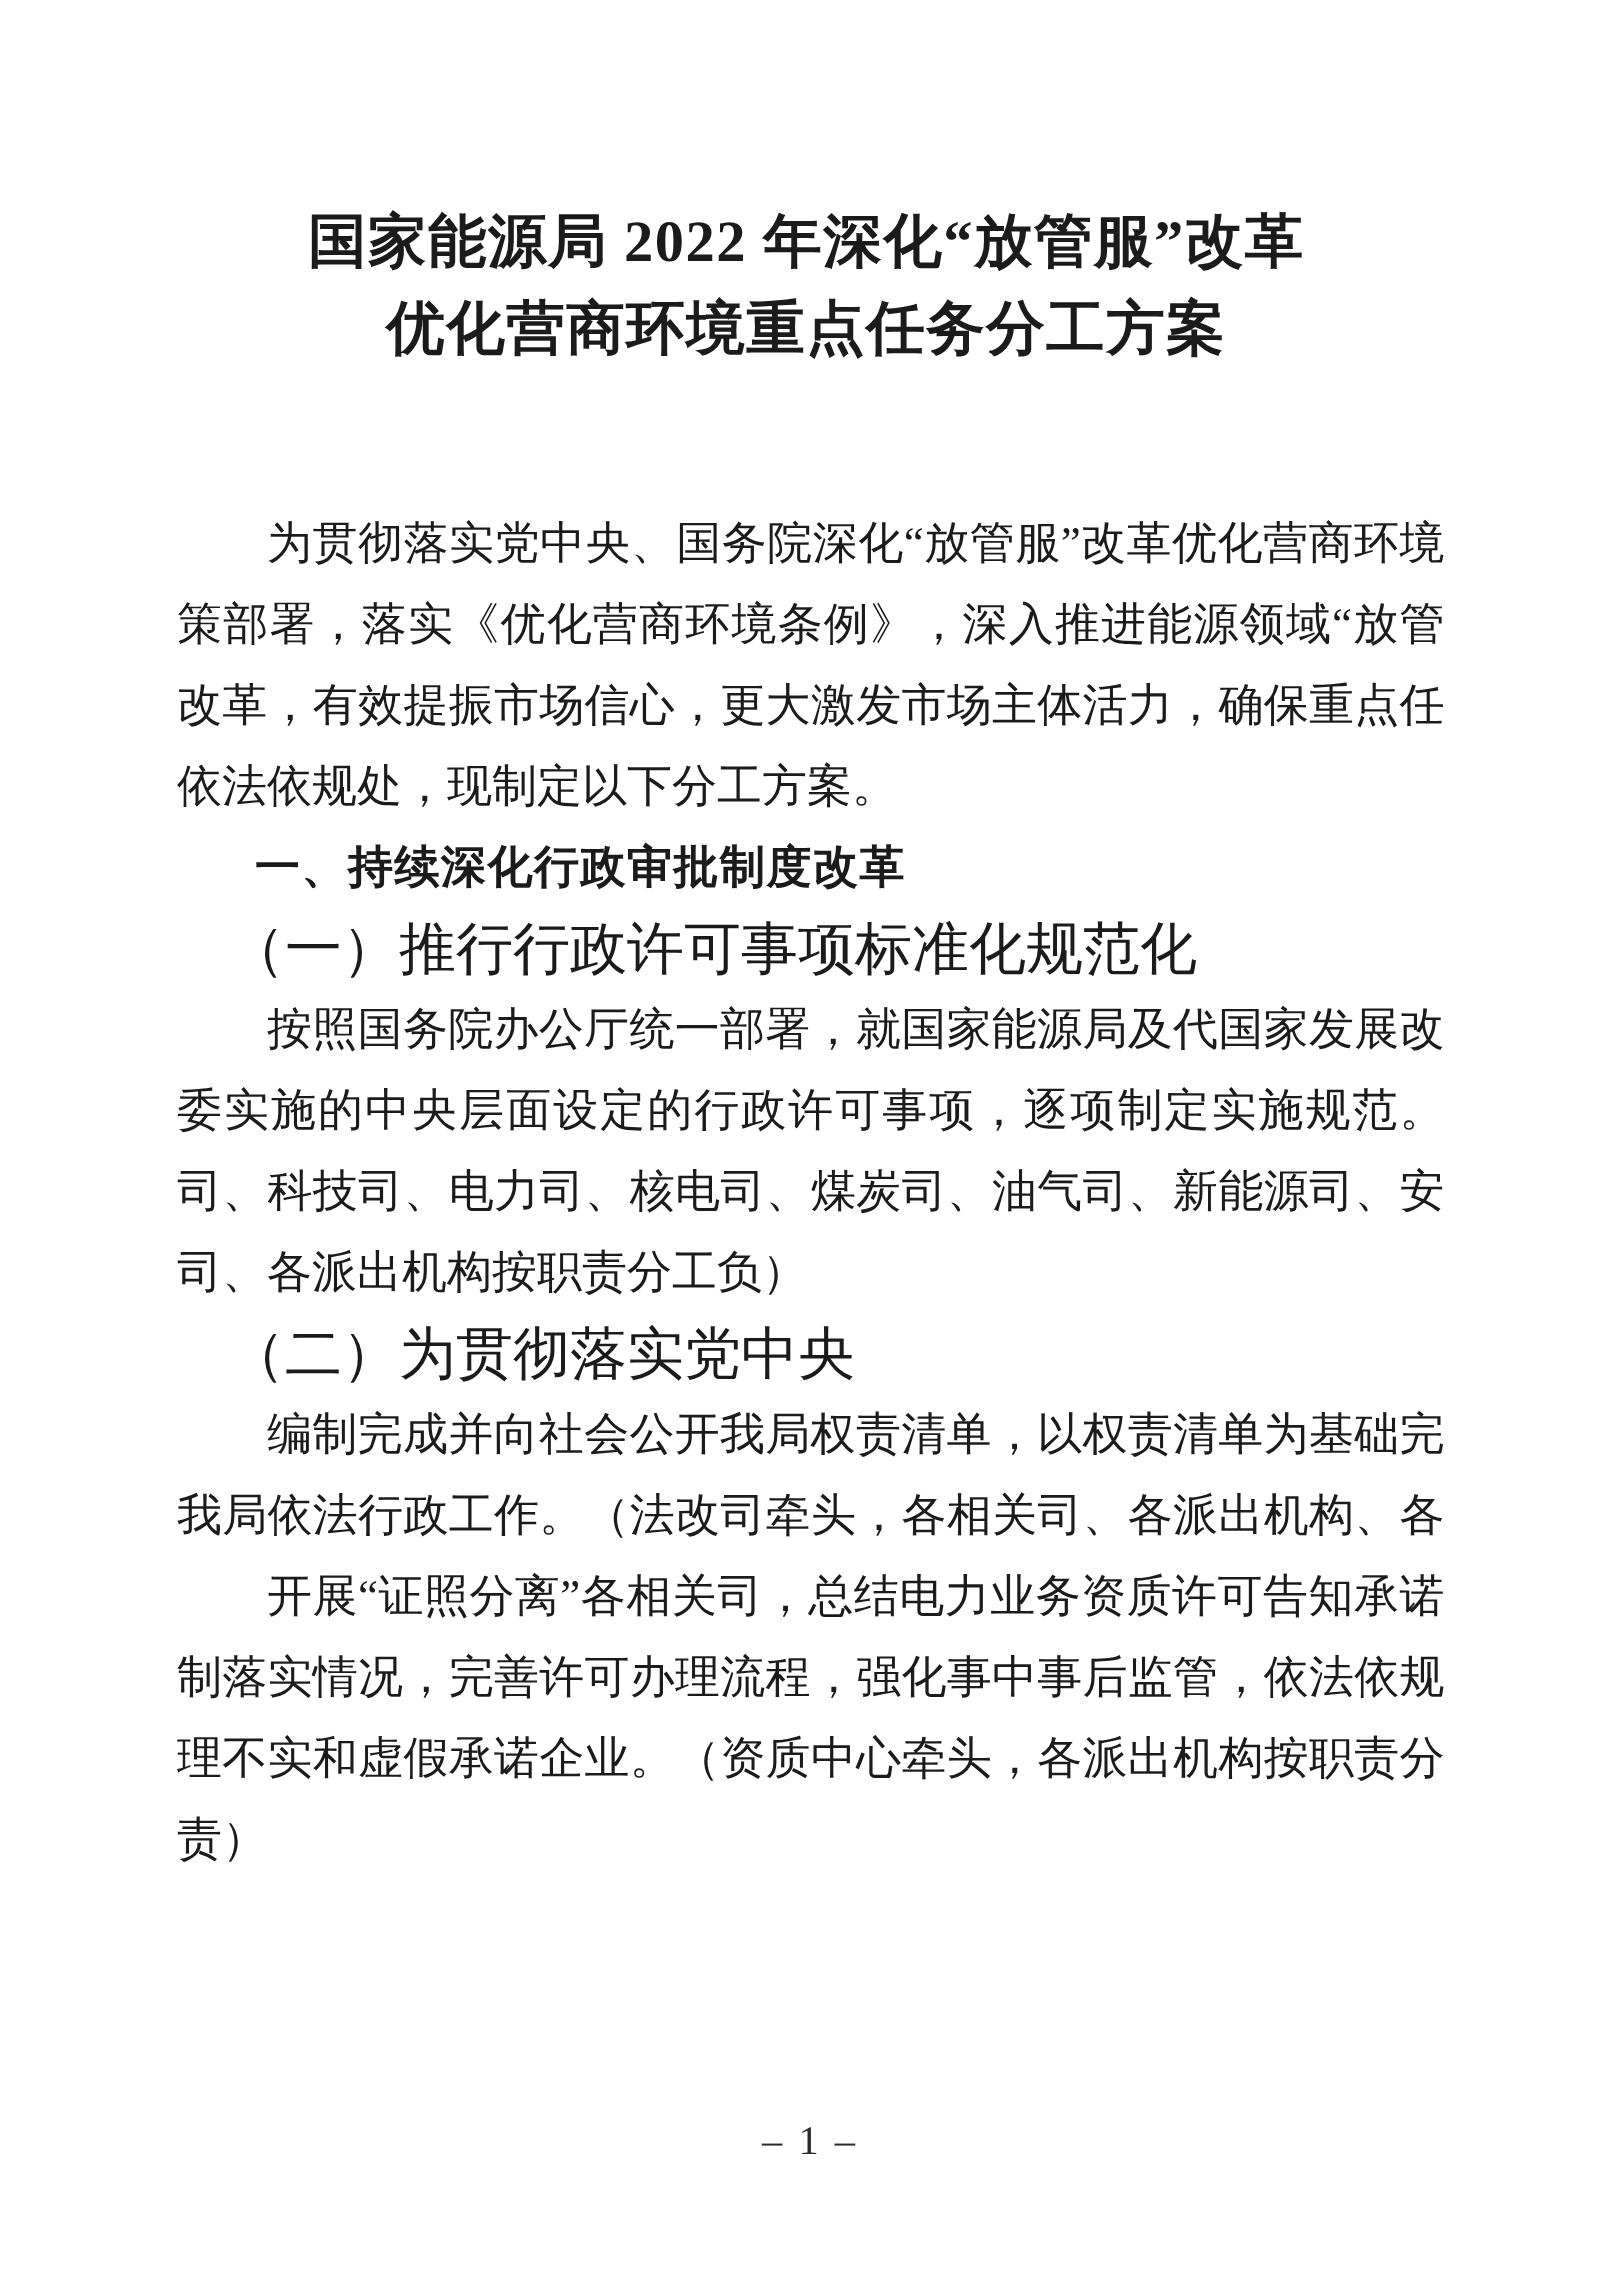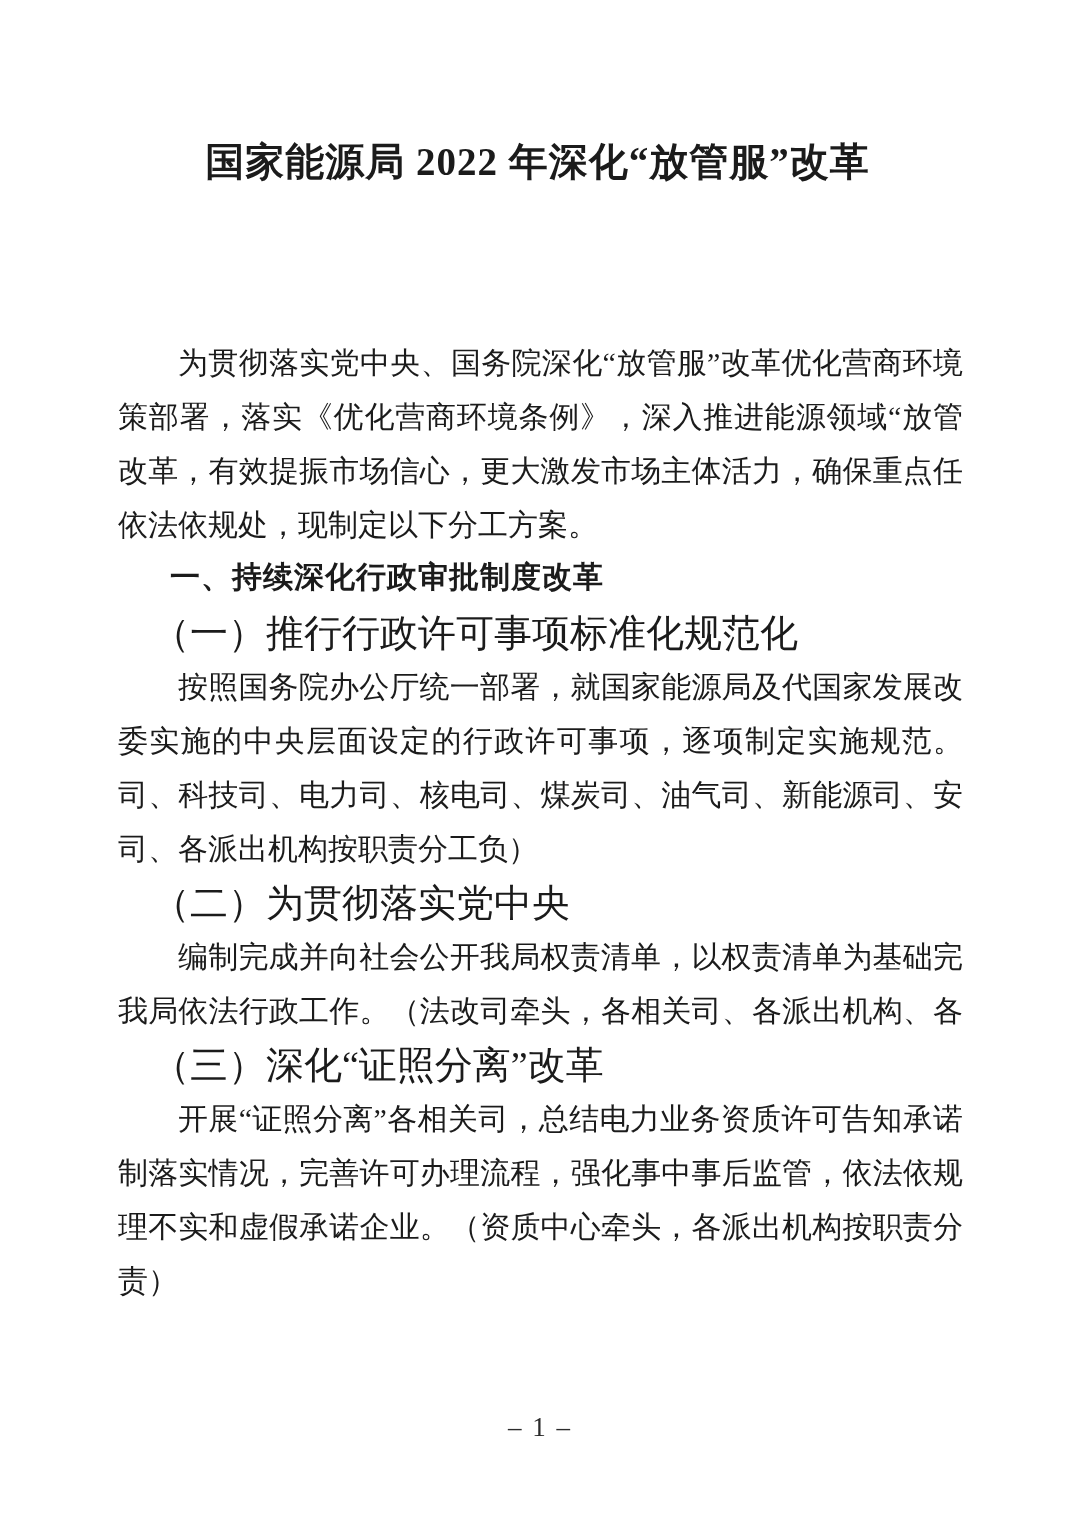--- a/index.html
+++ b/index.html
@@ -53,21 +53,21 @@
     text-justify: inter-character;
   }
   .line.body-first {
     text-indent: 60px;
   }
   .line.body-end {
     text-align: left;
     text-align-last: left;
   }
   .line.heading-1 {
-    font-family: Liberation Mono, monospace;
+    font-family: Liberation Sans, sans-serif;
     font-weight: bold;
     text-indent: 52px;
     letter-spacing: 1px;
   }
   .line.heading-2 {
     text-indent: 34px;
     font-size: 38px;
   }
   .page-number {
     position: absolute;
@@ -79,35 +79,35 @@
     color: #2b2b2b;
     letter-spacing: 2px;
   }
 </style>
 </head>
 <body>
 
 <div class="page">
   <div class="title-block">
       <div class="line title">国家能源局 2022 年深化“放管服”改革</div>
+      <div class="line title">优化营商环境重点任务分工方案</div>
     </div>
   <div class="body-block">
       <div class="line body-first">为贯彻落实党中央、国务院深化“放管服”改革优化营商环境决</div>
       <div class="line body-full">策部署，落实《优化营商环境条例》，深入推进能源领域“放管服”</div>
       <div class="line body-full">改革，有效提振市场信心，更大激发市场主体活力，确保重点任务</div>
       <div class="line body-end">依法依规处，现制定以下分工方案。</div>
       <div class="line heading-1">一、持续深化行政审批制度改革</div>
       <div class="line heading-2">（一）推行行政许可事项标准化规范化</div>
       <div class="line body-first">按照国务院办公厅统一部署，就国家能源局及代国家发展改革</div>
       <div class="line body-full">委实施的中央层面设定的行政许可事项，逐项制定实施规范。（法改</div>
       <div class="line body-full">司、科技司、电力司、核电司、煤炭司、油气司、新能源司、安全</div>
       <div class="line body-end">司、各派出机构按职责分工负）</div>
       <div class="line heading-2">（二）为贯彻落实党中央</div>
       <div class="line body-first">编制完成并向社会公开我局权责清单，以权责清单为基础完善</div>
       <div class="line body-full">我局依法行政工作。（法改司牵头，各相关司、各派出机构、各相关</div>
-      <div class="line heading-2">（三）深化“证照分离”改革</div>
       <div class="line body-first">开展“证照分离”各相关司，总结电力业务资质许可告知承诺</div>
       <div class="line body-full">制落实情况，完善许可办理流程，强化事中事后监管，依法依规处</div>
       <div class="line body-full">理不实和虚假承诺企业。（资质中心牵头，各派出机构按职责分工负</div>
       <div class="line body-end">责）</div>
     </div>
   <div class="page-number">– 1 –</div>
 </div>
 
 </body></html>

